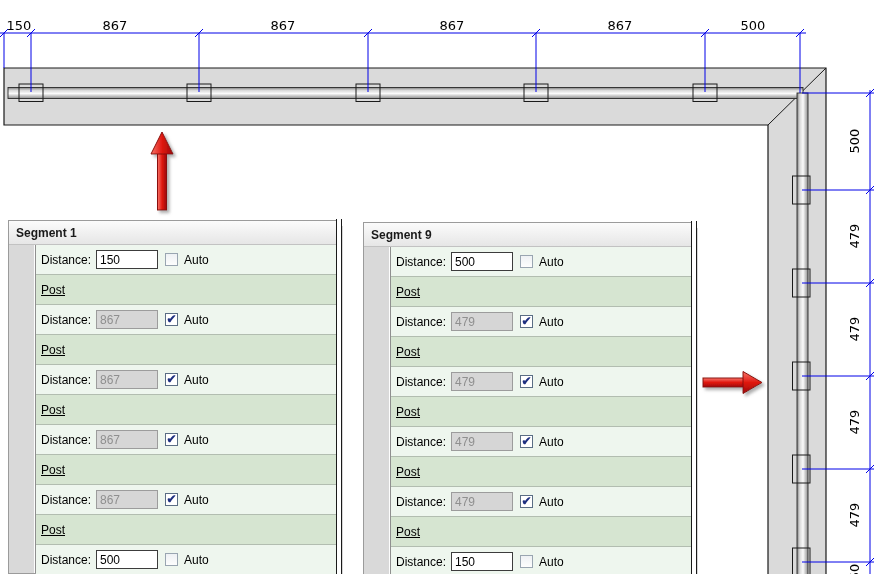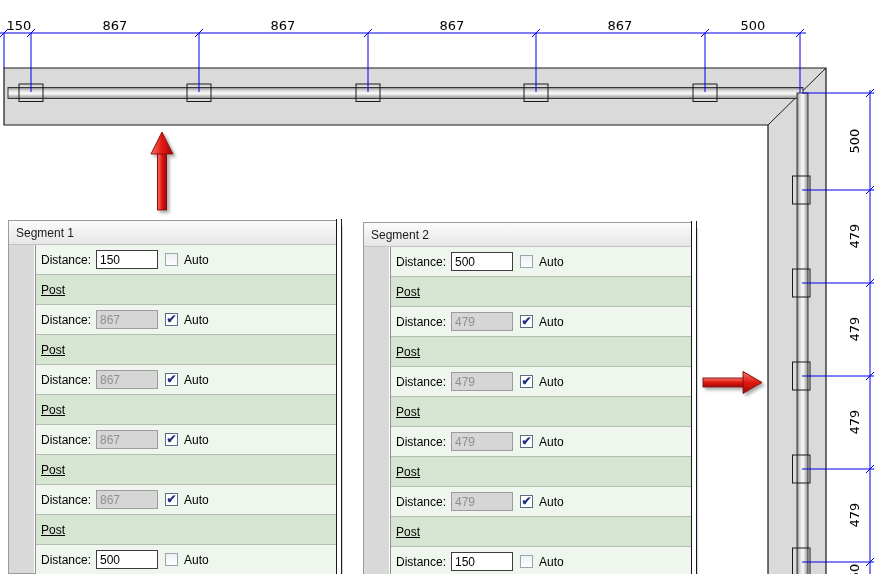--- a/index.html
+++ b/index.html
@@ -4,21 +4,21 @@
 <style>
   html,body{margin:0;padding:0;width:874px;height:574px;background:#fff;overflow:hidden;
             font-family:"Liberation Sans",sans-serif;}
   #stage{position:relative;width:874px;height:574px;margin-top:20px;}
   #drawing{position:absolute;left:0;top:0;}
 
   .panel{position:absolute;box-sizing:border-box;background:#edf6ed;border:1px solid #9b9b9b;
          box-shadow:2px 5px 0 -1px #d6d6d6;}
   .panel-header{height:24px;box-sizing:border-box;display:flex;align-items:center;padding-left:7px;
          background:linear-gradient(#fbfbfb,#e6e6e6);border-bottom:1px solid #c2c2c2;
-         font-size:12px;font-weight:normal;color:#1a1a1a;}
+         font-size:12px;font-weight:bold;color:#1a1a1a;}
   .panel-body{display:flex;height:calc(100% - 24px);}
   .gutter{width:25px;background:#d9d9d9;border-right:1px solid #fdfdfd;}
   .rows{flex:1;border-left:1px solid #8f8f8f;margin-right:4px;}
   .row{height:30px;box-sizing:border-box;display:flex;align-items:center;padding-left:5px;
        border-bottom:1px solid #b2bdb0;font-size:12px;color:#000;}
   .row.distance{background:#eef6ee;}
   .row.post{background:#d6e5d1;text-decoration:underline;}
   .dlabel{width:55px;}
   .dinput{width:62px;height:19px;box-sizing:border-box;margin-right:7px;border:1px solid #3c3c3c;
           background:#fff;font-family:"Liberation Sans",sans-serif;font-size:12px;padding:0 3px;color:#000;}
@@ -217,21 +217,21 @@
             <span class="cb"></span>
             <span>Auto</span>
           </div>
         </div>
     </div>
   </div>
 
   <div class="panel" style="left:363px;top:202px;width:334px;height:354px">
     <div class="splitter"></div>
     <div class="panel-header">
-      <span>Segment 2</span>
+      <span>Segment 9</span>
     </div>
     <div class="panel-body">
       <div class="gutter"></div>
       <div class="rows">
           <div class="row distance">
             <span class="dlabel">Distance:</span>
             <input type="text" class="dinput" value="500" style="">
             <span class="cb"></span>
             <span>Auto</span>
           </div>

